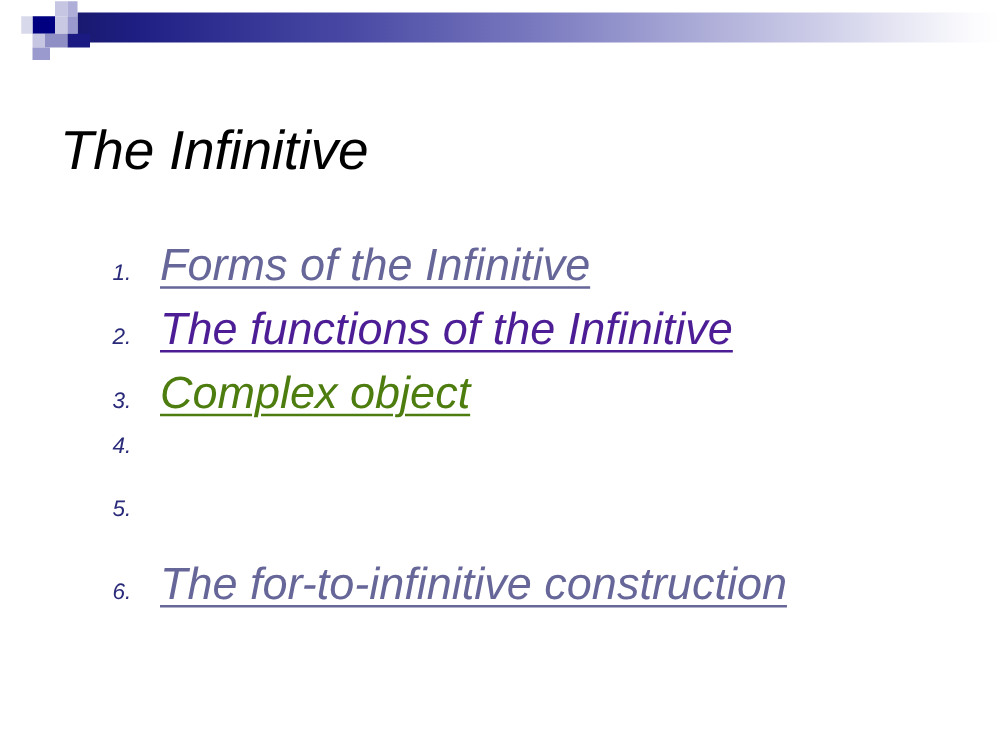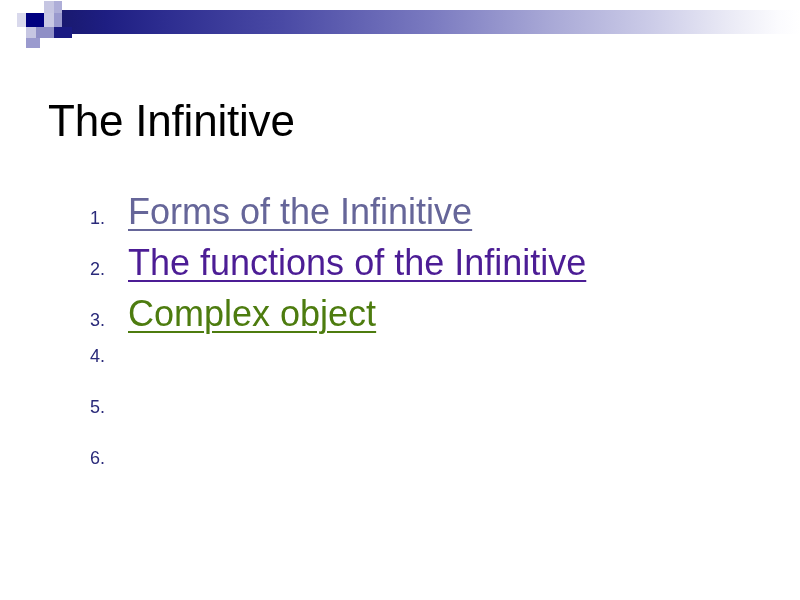--- a/index.html
+++ b/index.html
@@ -13,20 +13,21 @@
     font-family: "Liberation Sans", sans-serif;
     overflow: hidden;
     position: relative;
   }
 
   .slide {
     position: relative;
     width: 800px;
     height: 432px;
     background: #ffffff;
+    font-style: italic;
   }
 
   
   .header-deco {
     position: absolute;
     left: 0;
     top: 0;
     width: 800px;
     height: 50px;
   }
@@ -143,16 +144,17 @@
         <a class="item-link" style="color: #4d7c0f;">Complex object</a>
       </li>
       <li class="list-item">
         <span class="item-number" style="color: rgb(42, 42, 122);">4.</span>
       </li>
       <li class="list-item">
         <span class="item-number" style="color: rgb(42, 42, 122);">5.</span>
       </li>
       <li class="list-item">
         <span class="item-number" style="color: rgb(42, 42, 122);">6.</span>
+        <a class="item-link" style="color: rgb(102, 102, 153);">The for-to-infinitive construction</a>
       </li>
     </ol>
 
 </div>
 
 </body></html>

